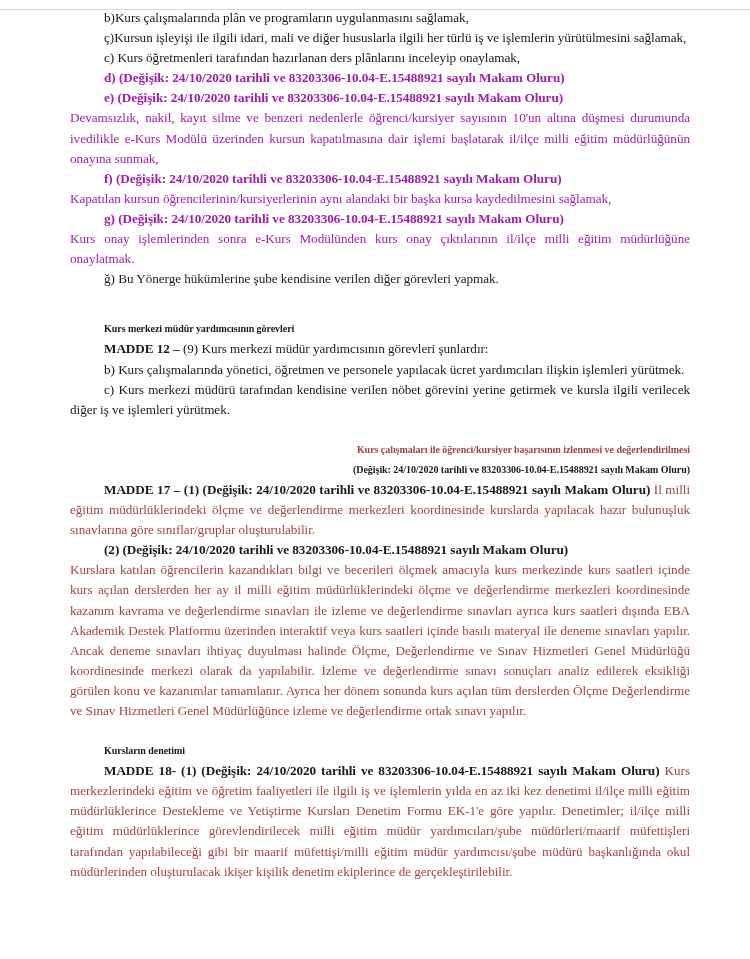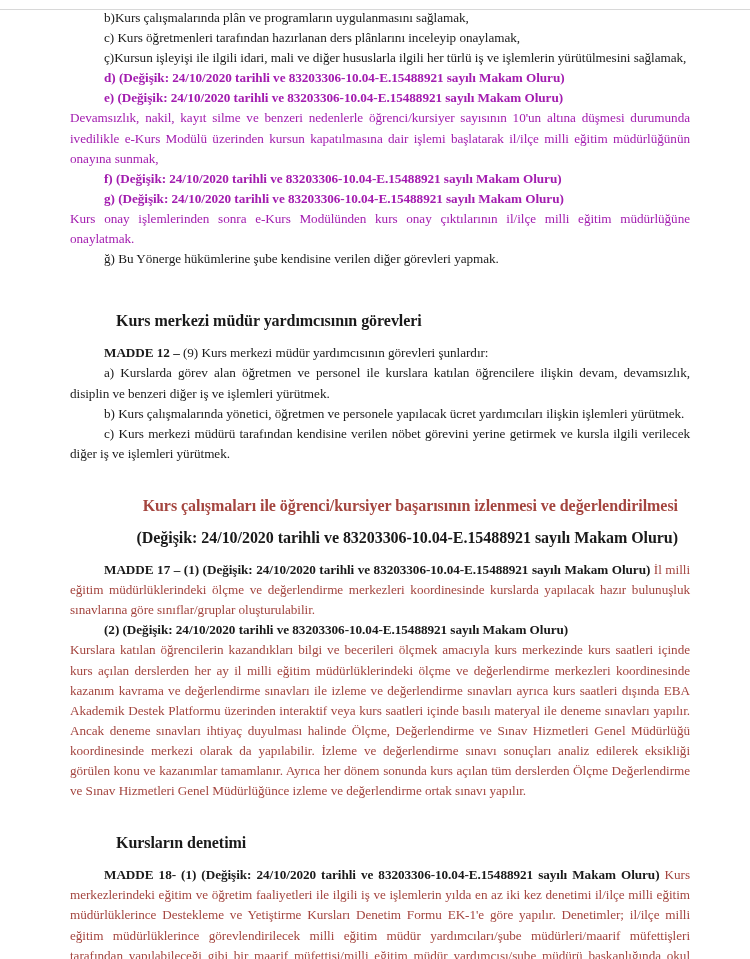--- a/index.html
+++ b/index.html
@@ -55,64 +55,63 @@
     color: #a4453f;
   }
   .gap-lg {
     height: 30px;
   }
   .gap-md {
     height: 20px;
   }
   .heading {
     font-weight: bold;
-    font-size: 16px;
+    font-size: 10px;
     line-height: 20.1px;
-    margin: 12px;
+    margin: 0;
     color: #1a1a1a;
   }
   .heading.red {
     color: #a4453f;
   }
   .heading-center {
     text-align: right;
   }
 </style>
 </head>
 <body>
 
 <div class="page">
 
   <div class="top-rule"></div>
 
   <div class="content">
 
     <p><span class="ind"></span><span>b)Kurs çalışmalarında plân ve programların uygulanmasını sağlamak,</span></p>
 
+    <p><span class="ind"></span><span>ç)Kursun işleyişi ile ilgili idari, mali ve diğer hususlarla ilgili her türlü iş ve işlemlerin yürütülmesini sağlamak,</span></p>
+
     <p><span class="ind"></span><span>c) Kurs öğretmenleri tarafından hazırlanan ders plânlarını inceleyip onaylamak,</span></p>
-
-    <p><span class="ind"></span><span>ç)Kursun işleyişi ile ilgili idari, mali ve diğer hususlarla ilgili her türlü iş ve işlemlerin yürütülmesini sağlamak,</span></p>
 
     <p class="red"><span class="ind"></span><b><span>d)</span> <span>(Değişik: 24/10/2020 tarihli ve 83203306-10.04-E.15488921 sayılı Makam Oluru)</span></b><br></p>
 
     <p class="red"><span class="ind"></span><b><span>e)</span> <span>(Değişik: 24/10/2020 tarihli ve 83203306-10.04-E.15488921 sayılı Makam Oluru)</span></b><br><span>Devamsızlık, nakil, kayıt silme ve benzeri nedenlerle öğrenci/kursiyer sayısının 10'un altına düşmesi durumunda ivedilikle e-Kurs Modülü üzerinden kursun kapatılmasına dair işlemi başlatarak il/ilçe milli eğitim müdürlüğünün onayına sunmak,</span></p>
 
-    <p class="red"><span class="ind"></span><b><span>f)</span> <span>(Değişik: 24/10/2020 tarihli ve 83203306-10.04-E.15488921 sayılı Makam Oluru)</span></b><br></p>
+    <p class="red"><span class="ind"></span><b><span>f)</span> <span>(Değişik: 24/10/2020 tarihli ve 83203306-10.04-E.15488921 sayılı Makam Oluru)</span></b><br><span>Kapatılan kursun öğrencilerinin/kursiyerlerinin aynı alandaki bir başka kursa kaydedilmesini sağlamak,</span></p>
 
     <p class="red"><span class="ind"></span><b><span>g)</span> <span>(Değişik: 24/10/2020 tarihli ve 83203306-10.04-E.15488921 sayılı Makam Oluru)</span></b><br><span>Kurs onay işlemlerinden sonra e-Kurs Modülünden kurs onay çıktılarının il/ilçe milli eğitim müdürlüğüne onaylatmak.</span></p>
 
     <p><span class="ind"></span><span>ğ) Bu Yönerge hükümlerine şube kendisine verilen diğer görevleri yapmak.</span></p>
 
     <div class="gap-lg"></div>
 
     <p class="heading"><span class="ind"></span><span>Kurs merkezi müdür yardımcısının görevleri</span></p>
 
     <p><span class="ind"></span><b><span>MADDE 12 –</span></b> <span>(9) Kurs merkezi müdür yardımcısının görevleri şunlardır:</span></p>
 
-    <p><span class="ind"></span><span>a) Kurslarda görev alan öğretmen ve personel ile kurslara katılan öğrencilere ilişkin devam, devamsızlık, disiplin ve benzeri diğer iş ve işlemleri yürütmek.</span></p>
 
     <p><span class="ind"></span><span>b) Kurs çalışmalarında yönetici, öğretmen ve personele yapılacak ücret yardımcıları ilişkin işlemleri yürütmek.</span></p>
 
     <p><span class="ind"></span><span>c) Kurs merkezi müdürü tarafından kendisine verilen nöbet görevini yerine getirmek ve kursla ilgili verilecek diğer iş ve işlemleri yürütmek.</span></p>
 
     <div class="gap-md"></div>
 
     <p class="heading red heading-center">Kurs çalışmaları ile öğrenci/kursiyer başarısının izlenmesi ve değerlendirilmesi</p>
 
     <p class="heading heading-center">(Değişik: 24/10/2020 tarihli ve 83203306-10.04-E.15488921 sayılı Makam Oluru)</p>

